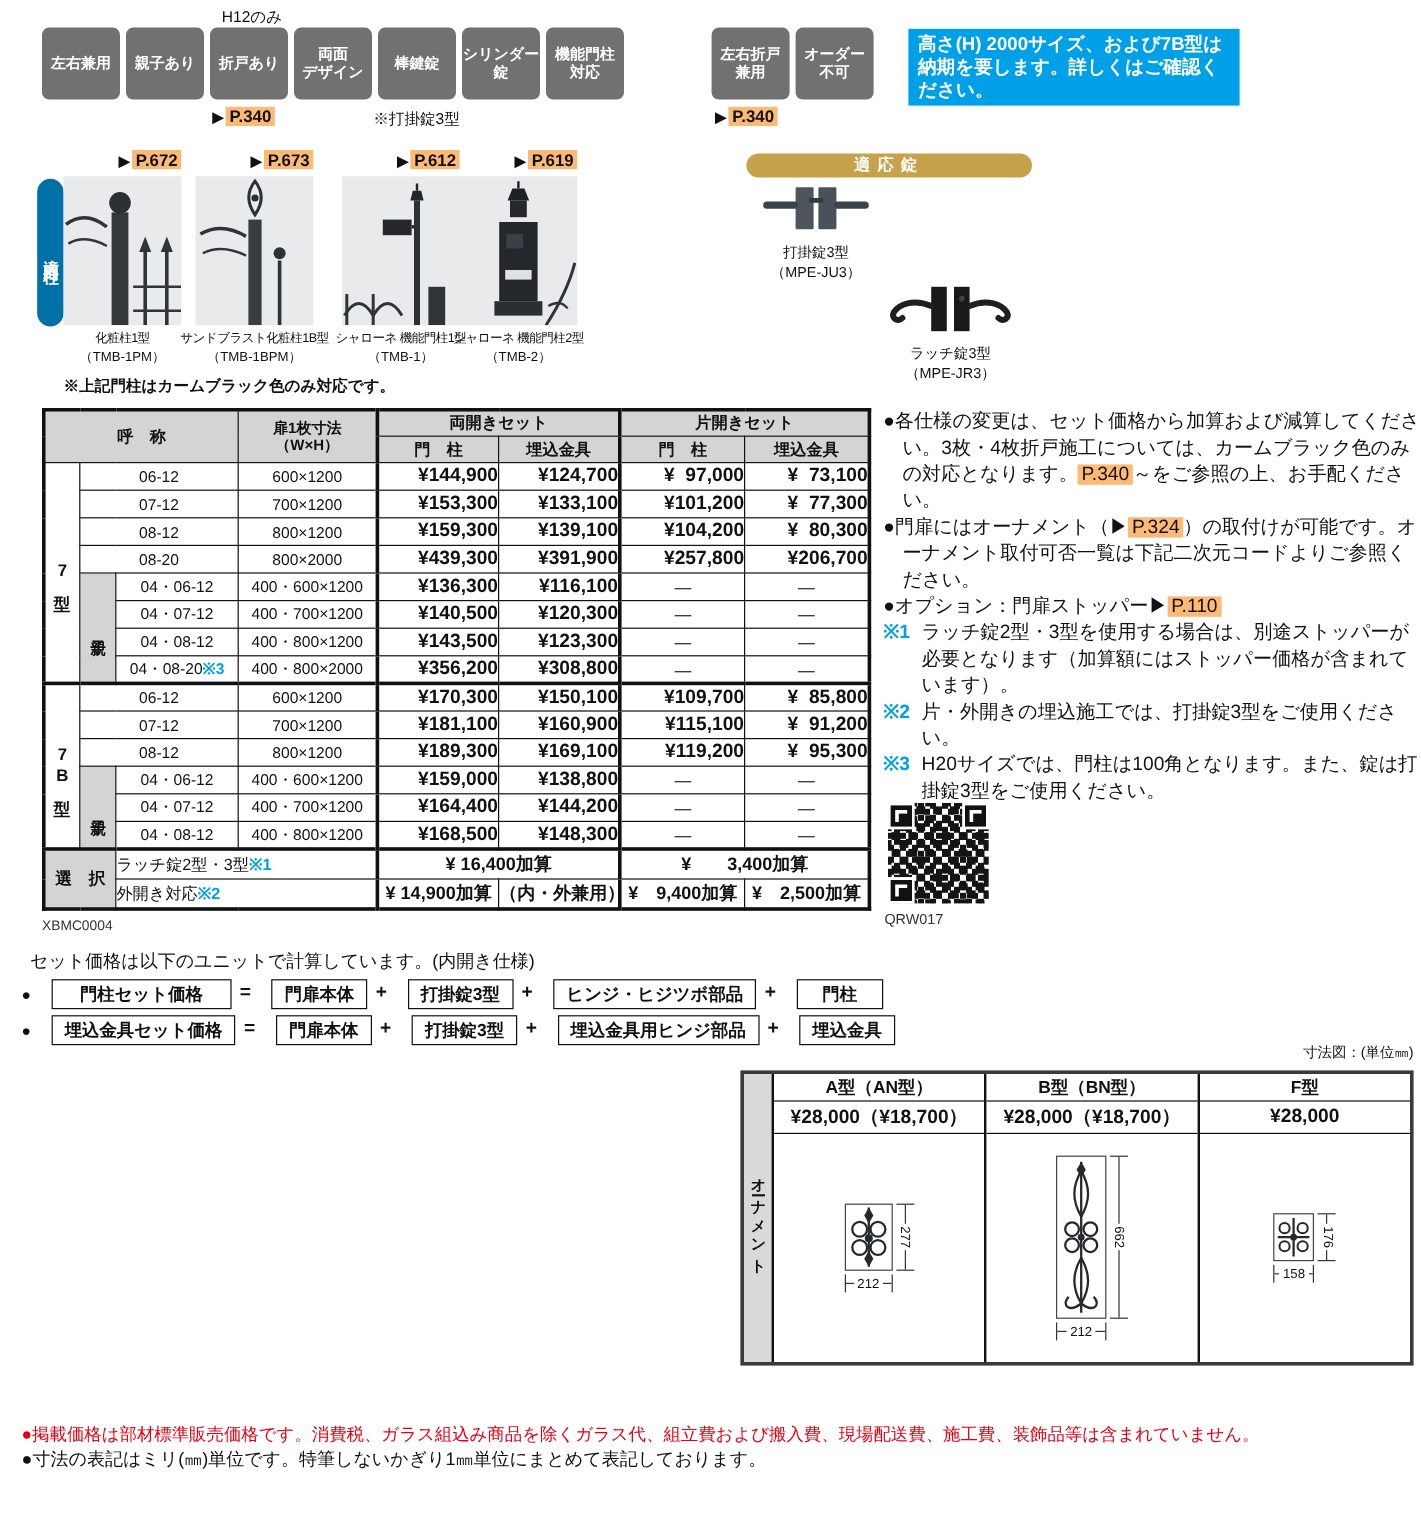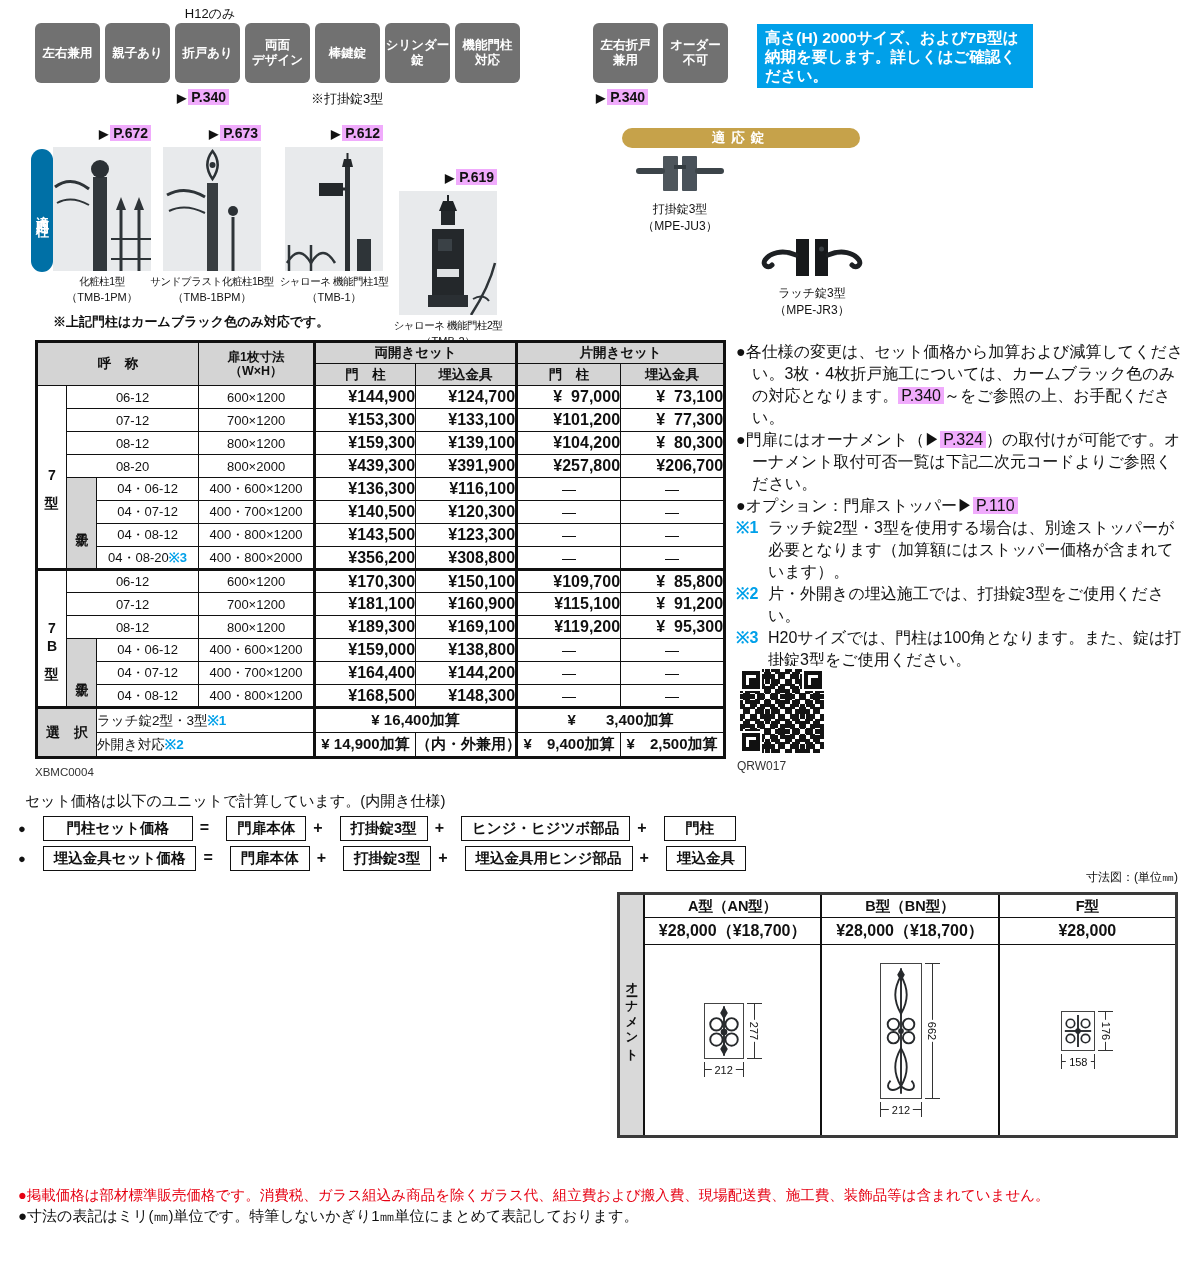--- a/index.html
+++ b/index.html
@@ -8,21 +8,21 @@
   .page { position:relative; width:1184px; height:1261px; background:#fff; overflow:hidden; }
 
   
   .badge-group { position:absolute; top:23px; display:flex; gap:5px; }
   .badge { width:65px; height:60px; background:#717171; border-radius:6px; color:#fff;
            font-weight:bold; font-size:12.5px; line-height:15px; display:flex;
            align-items:center; justify-content:center; text-align:center; white-space:pre-line; }
   .h12-note { position:absolute; left:177px; top:5px; width:66px; text-align:center; font-size:13px; }
   .sublink { position:absolute; font-size:14px; font-weight:bold; white-space:nowrap; }
   .arrow { color:#111; margin-right:2px; font-size:12px; }
-  .plink { background:#f0abfc; padding:0 3px; }
+  .plink { background:#fdba74; padding:0 3px; }
   .subnote { position:absolute; font-size:13px; white-space:nowrap; }
   .notice { position:absolute; left:757px; top:24px; width:276px; height:64px; background:#00a0e9;
             color:#fff; font-weight:bold; font-size:15.5px; line-height:19px; padding:4px 8px; }
 
   
   .side-tab { position:absolute; left:31px; top:149px; width:22px; height:123px; background:#0070a6;
               border-radius:11px; color:#fff; writing-mode:vertical-rl; text-orientation:upright;
               display:flex; align-items:center; justify-content:center; font-size:13px; font-weight:bold;
               letter-spacing:3px; }
   .pillar { position:absolute; top:125px; width:98px; }
@@ -203,21 +203,21 @@
         <path d="M2 116 q12 -20 24 0 q12 -20 24 0" stroke="#2e3438" stroke-width="2.5" fill="none"></path>
         <line x1="4" y1="98" x2="4" y2="124" stroke="#2e3438" stroke-width="2.5"></line>
         <line x1="26" y1="98" x2="26" y2="124" stroke="#2e3438" stroke-width="2.5"></line>
         <rect x="72" y="92" width="14" height="32" fill="#2e3438"></rect>
       </svg>
     </div>
     <div class="pname">シャローネ 機能門柱1型</div>
     <div class="pcode">（TMB-1）</div>
   </div>
 
-  <div class="pillar" style="left:399px;margin-top:44px;">
+  <div class="pillar" style="left:383px;">
     <div class="plink-row"><span class="arrow">▶</span><span class="plink">P.619</span></div>
     <div class="photo">
       <svg viewBox="0 0 98 124" width="98" height="124">
         <rect width="98" height="124" fill="#e8eaec"></rect>
         <path d="M40 20 h18 l-4 -10 h-10 z" fill="#1e2225"></path>
         <rect x="42" y="20" width="14" height="14" fill="#24282b"></rect>
         <line x1="49" y1="4" x2="49" y2="10" stroke="#1e2225" stroke-width="2"></line>
         <rect x="33" y="38" width="32" height="66" fill="#24282b"></rect>
         <rect x="39" y="48" width="14" height="12" fill="#3a4146"></rect>
         <rect x="38" y="78" width="22" height="8" fill="#dfe2e4"></rect>
@@ -240,21 +240,21 @@
       <rect x="48" y="3" width="15" height="35" rx="1" fill="#49525a"></rect>
       <rect x="2" y="15" width="29" height="6" rx="3" fill="#3c4449"></rect>
       <rect x="61" y="15" width="29" height="6" rx="3" fill="#3c4449"></rect>
       <rect x="40" y="12" width="12" height="4" fill="#343c41"></rect>
     </svg>
     <div class="lname">打掛錠3型</div>
     <div class="lcode">（MPE-JU3）</div>
   </div>
 
 
-  <div class="lock" style="left:756px; top:237px; width:112px;">
+  <div class="lock" style="left:736px; top:237px; width:112px;">
     <svg viewBox="0 0 112 42" width="112" height="42">
       <rect x="40" y="2" width="13" height="37" fill="#17191b"></rect>
       <rect x="59" y="2" width="13" height="37" fill="#17191b"></rect>
       <circle cx="65.5" cy="12" r="2.5" fill="#3a3f43"></circle>
       <path d="M40 18 C26 12 14 16 9 23 c-3 5 3 9 7 5" stroke="#1d2023" stroke-width="5" fill="none" stroke-linecap="round"></path>
       <path d="M72 18 C86 12 98 16 103 23 c3 5 -3 9 -7 5" stroke="#1d2023" stroke-width="5" fill="none" stroke-linecap="round"></path>
     </svg>
     <div class="lname">ラッチ錠3型</div>
     <div class="lcode">（MPE-JR3）</div>
   </div>

